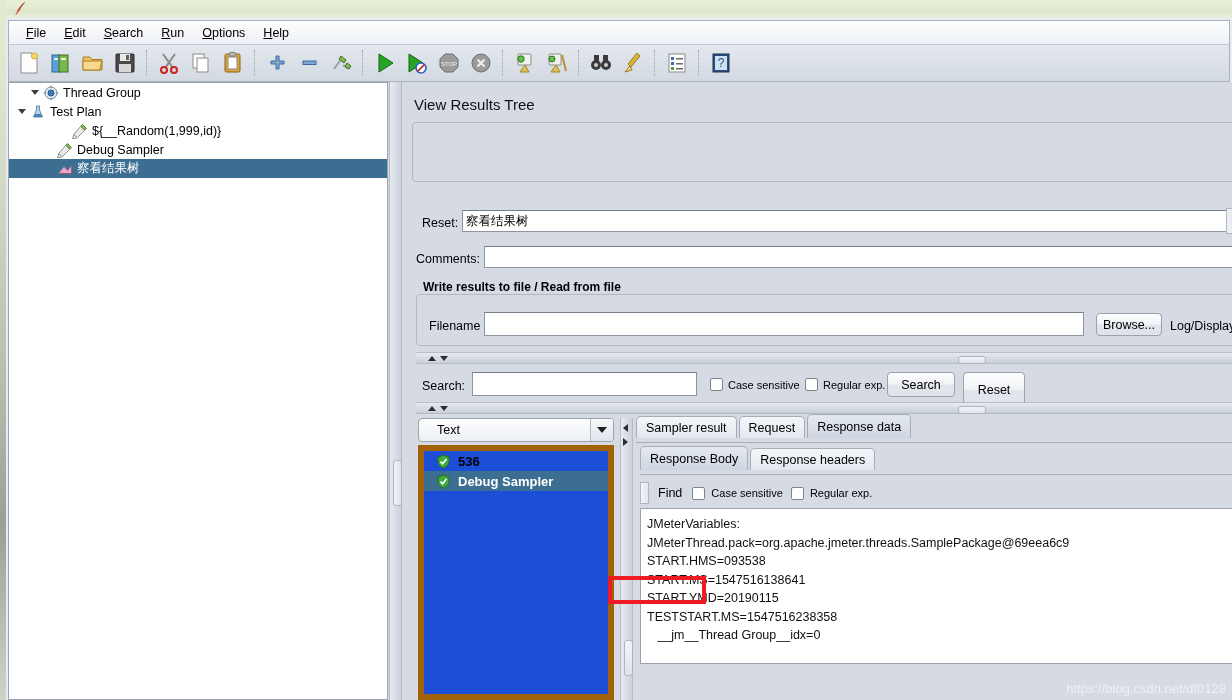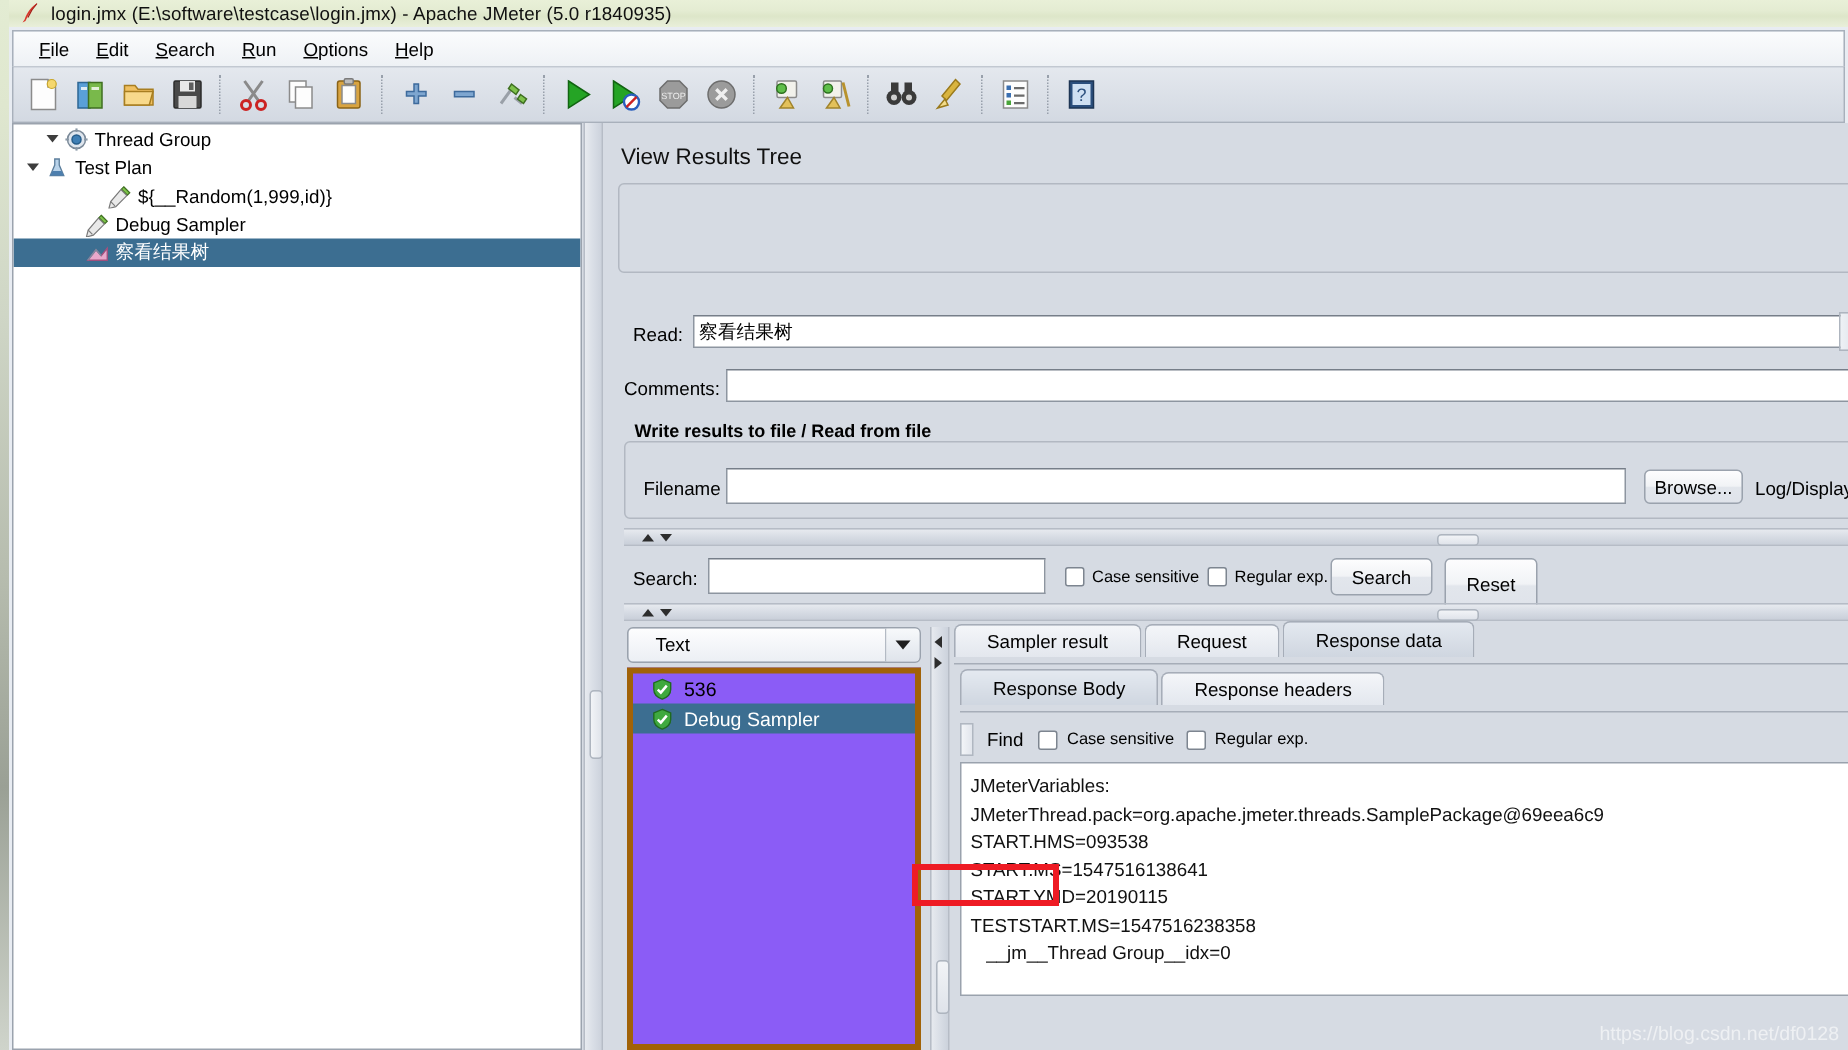--- a/index.html
+++ b/index.html
@@ -162,22 +162,22 @@
     border-left:1px solid #b3bac4;
     background:linear-gradient(to bottom,#f7f9fb,#dfe4eb);
     border-radius:0 3px 3px 0;
   }
   .combo .cbtn i{
     display:block;width:0;height:0;
     border-left:5px solid transparent;border-right:5px solid transparent;border-top:6px solid #1f1f1f;
   }
   
   #resultlist{
-    position:absolute;background:#8b5cf6;border:4px solid #a16207;
-    box-sizing:border-box;overflow:hidden;
+    position:absolute;background:#1d4ed8;border:6px solid #a16207;
+    box-sizing:border-box;overflow:hidden;font-weight:bold;
   }
   .res-row{
     height:20px;display:flex;align-items:center;padding-left:12px;
     font-size:13px;white-space:nowrap;cursor:default;
   }
   .res-row.sel{background:#3c6e91;color:#fff;}
   .shield{width:15px;height:15px;flex:none;margin-right:7px;}
   
   #vsplit2{
     position:absolute;width:13px;
@@ -190,21 +190,21 @@
   #vsplit2 .arrows i.lt{border-top:4px solid transparent;border-bottom:4px solid transparent;border-right:5px solid #2d2d2d;}
   #vsplit2 .arrows i.rt{border-top:4px solid transparent;border-bottom:4px solid transparent;border-left:5px solid #2d2d2d;}
   #vsplit2 .grip{
     position:absolute;left:3px;top:222px;width:7px;height:34px;
     background:linear-gradient(to bottom,#f2f4f7,#dfe3ea);
     border:1px solid #aeb5bf;border-radius:3px;
   }
   
   .tabstrip{position:absolute;display:flex;align-items:flex-end;}
   .tab{
-    height:22px;padding:0 21px;margin-right:2px;
+    height:22px;padding:0 9px;margin-right:2px;
     background:linear-gradient(to bottom,#f4f6f9,#e3e7ee);
     border:1px solid #a6adb8;border-bottom:none;
     border-radius:5px 5px 0 0;font-size:12.5px;
     display:flex;align-items:center;box-sizing:border-box;cursor:default;
   }
   .tab.active{
     background:linear-gradient(to bottom,#e4e9f0,#cfd6e0);
     height:24px;
   }
   .tabline{position:absolute;height:1px;background:#a6adb8;}
@@ -247,21 +247,20 @@
 
   <div class="aero-left"></div>
 
   <div id="titlebar">
     <div class="tb-icon">
       <svg width="18" height="16" viewBox="0 0 18 16" class="tb-svg">
         <path d="M13 1 C10 4 7 8 5 13 L3 14 L4.4 12 C6 7 9.5 3 13 1 Z" fill="#d9372c"></path>
         <path d="M12.6 1.4 C10.5 3.6 8.2 7 6.6 10.6" stroke="#a51f18" stroke-width="0.8" fill="none"></path>
       </svg>
     </div>
-    <div class="tb-text">login.jmx (E:\software\testcase\login.jmx) - Apache JMeter (5.0 r1840935)</div>
   </div>
 
   <div id="menubar">
     <div class="menu-item"><u>F</u>ile</div>
     <div class="menu-item"><u>E</u>dit</div>
     <div class="menu-item"><u>S</u>earch</div>
     <div class="menu-item"><u>R</u>un</div>
     <div class="menu-item"><u>O</u>ptions</div>
     <div class="menu-item"><u>H</u>elp</div>
   </div>
@@ -514,21 +513,21 @@
 
     <div id="vsplit1">
       <div class="grip"></div>
     </div>
 
     <div id="rightpanel">
 
       <div class="panel-title">View Results Tree</div>
 
       <div class="gbox" style="left:8px;top:40px;width:826px;height:60px;"></div>
-      <div class="lbl" style="position:absolute;left:18px;top:134px;">Read:</div>
+      <div class="lbl" style="position:absolute;left:18px;top:134px;">Reset:</div>
       <input class="tfield" style="position: absolute; left: 58px; top: 128px; width: 776px; height: 22px;" value="察看结果树">
       <div class="lbl" style="position:absolute;left:12px;top:170px;">Comments:</div>
       <input class="tfield" style="position: absolute; left: 80px; top: 164px; width: 754px; height: 22px;" value="">
 
       <div class="gbox-label" style="left:16px;top:198px;font-weight:bold;">Write results to file / Read from file</div>
       <div class="gbox" style="left:12px;top:212px;width:822px;height:52px;"></div>
       <div class="lbl" style="position:absolute;left:25px;top:237px;">Filename</div>
       <input class="tfield" style="position: absolute; left: 80px; top: 230px; width: 600px; height: 24px;" placeholder="">
       <div class="btn" style="position:absolute;left:692px;top:231px;width:66px;height:23px;">Browse...</div>
       <div class="lbl" style="position:absolute;left:766px;top:237px;">Log/Display</div>

